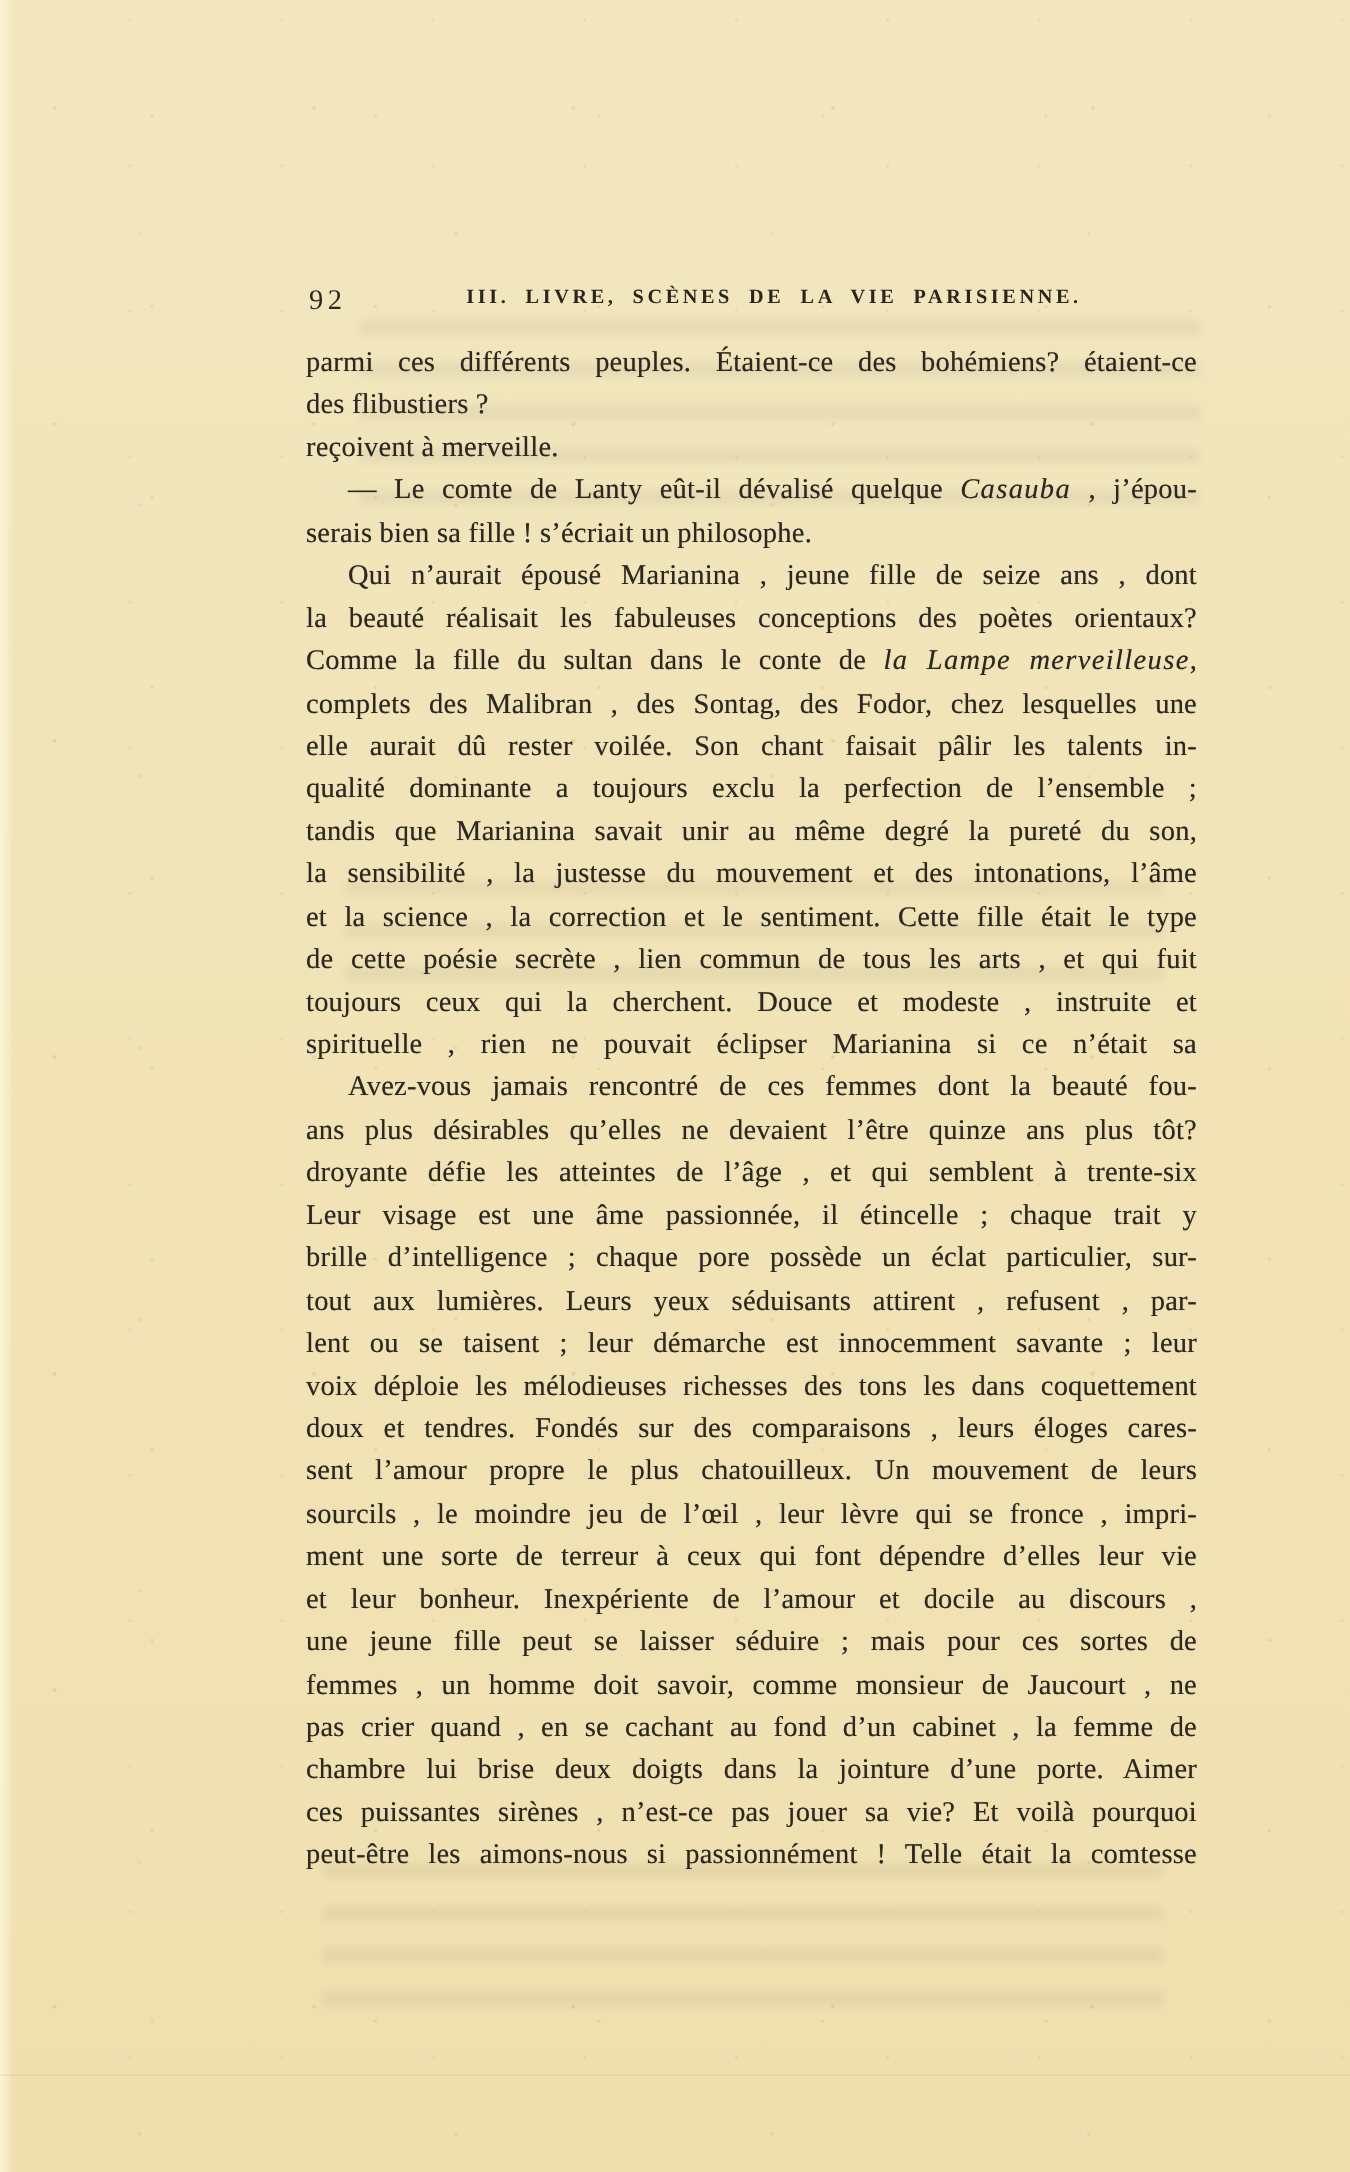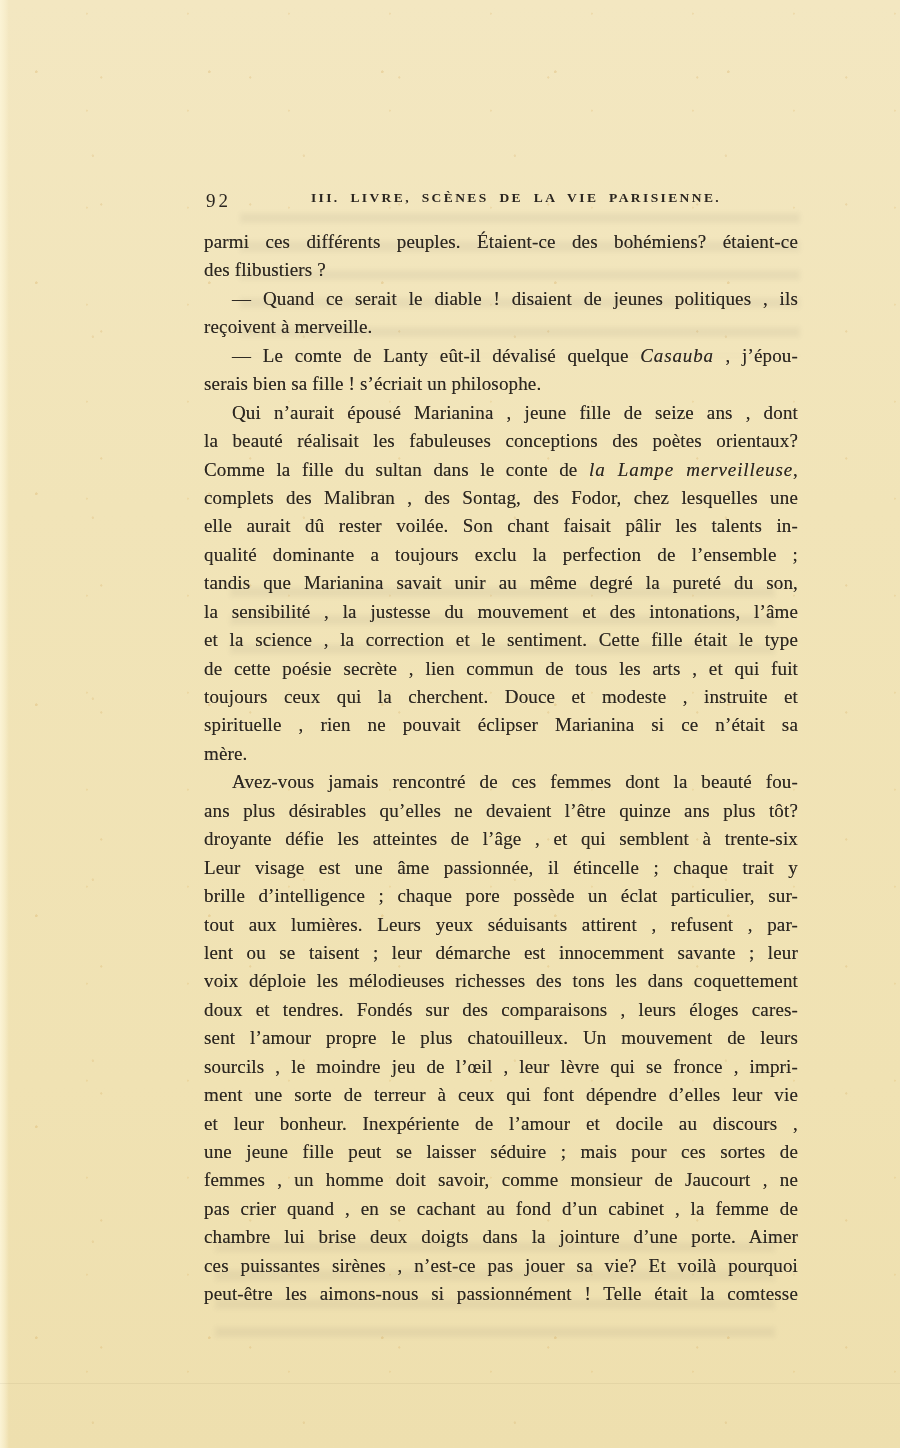--- a/index.html
+++ b/index.html
@@ -131,37 +131,35 @@
 
     <div class="running-head">
       <span class="page-number">92</span>
       <span class="running-header-text">III. LIVRE, SCÈNES DE LA VIE PARISIENNE.</span>
     </div>
 
     <div class="text-body">
 
     <div class="line"><span>parmi ces différents peuples. Étaient-ce des bohémiens? étaient-ce</span></div>
         <div class="line last"><span>des flibustiers ?</span></div>
-        <div class="line indent"><span>— Quand ce serait le diable ! disaient de jeunes politiques , ils</span></div>
         <div class="line last"><span>reçoivent à merveille.</span></div>
         <div class="line indent"><span>— Le comte de Lanty eût-il dévalisé quelque </span><span class="italic">Casauba</span><span> , j’épou-</span></div>
         <div class="line last"><span>serais bien sa fille ! s’écriait un philosophe.</span></div>
         <div class="line indent"><span>Qui n’aurait épousé Marianina , jeune fille de seize ans , dont</span></div>
         <div class="line"><span>la beauté réalisait les fabuleuses conceptions des poètes orientaux?</span></div>
         <div class="line"><span>Comme la fille du sultan dans le conte de </span><span class="italic">la Lampe merveilleuse</span><span>,</span></div>
         <div class="line"><span>complets des Malibran , des Sontag, des Fodor, chez lesquelles une</span></div>
         <div class="line"><span>elle aurait dû rester voilée. Son chant faisait pâlir les talents in-</span></div>
         <div class="line"><span>qualité dominante a toujours exclu la perfection de l’ensemble ;</span></div>
         <div class="line"><span>tandis que Marianina savait unir au même degré la pureté du son,</span></div>
         <div class="line"><span>la sensibilité , la justesse du mouvement et des intonations, l’âme</span></div>
         <div class="line"><span>et la science , la correction et le sentiment. Cette fille était le type</span></div>
         <div class="line"><span>de cette poésie secrète , lien commun de tous les arts , et qui fuit</span></div>
         <div class="line"><span>toujours ceux qui la cherchent. Douce et modeste , instruite et</span></div>
         <div class="line"><span>spirituelle , rien ne pouvait éclipser Marianina si ce n’était sa</span></div>
-        <div class="line last"><span>mère.</span></div>
         <div class="line indent"><span>Avez-vous jamais rencontré de ces femmes dont la beauté fou-</span></div>
         <div class="line"><span>ans plus désirables qu’elles ne devaient l’être quinze ans plus tôt?</span></div>
         <div class="line"><span>droyante défie les atteintes de l’âge , et qui semblent à trente-six</span></div>
         <div class="line"><span>Leur visage est une âme passionnée, il étincelle ; chaque trait y</span></div>
         <div class="line"><span>brille d’intelligence ; chaque pore possède un éclat particulier, sur-</span></div>
         <div class="line"><span>tout aux lumières. Leurs yeux séduisants attirent , refusent , par-</span></div>
         <div class="line"><span>lent ou se taisent ; leur démarche est innocemment savante ; leur</span></div>
         <div class="line"><span>voix déploie les mélodieuses richesses des tons les dans coquettement</span></div>
         <div class="line"><span>doux et tendres. Fondés sur des comparaisons , leurs éloges cares-</span></div>
         <div class="line"><span>sent l’amour propre le plus chatouilleux. Un mouvement de leurs</span></div>

